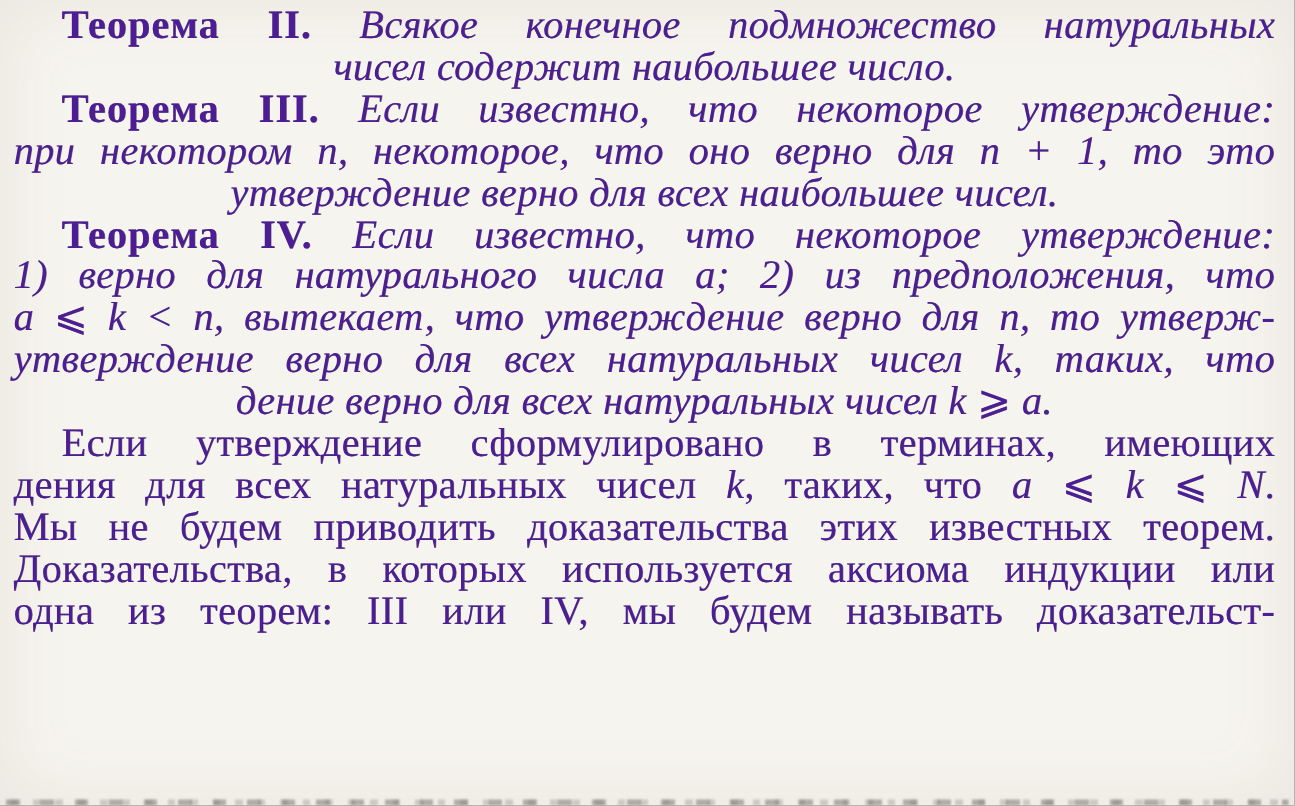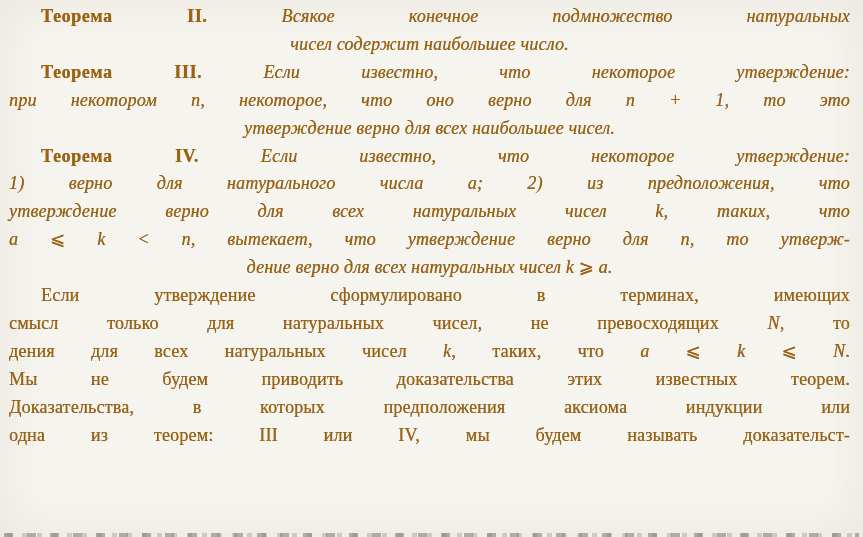--- a/index.html
+++ b/index.html
@@ -10,23 +10,23 @@
     background: #f6f4ee;
     overflow: hidden;
     box-shadow: inset 0 0 50px rgba(120,110,85,0.10);
   }
   .text-block {
     position: absolute;
     left: 9px;
     right: 13px;
     top: 3px;
     font-family: "Liberation Serif", "DejaVu Serif", "DejaVu Sans", serif;
-    font-size: 18px;
+    font-size: 27px;
     line-height: 27.9px;
-    color: #a16207;
+    color: #4c1d95;
     letter-spacing: 0.2px;
     text-shadow: 0.3px 0.2px 0 rgba(25,22,19,0.55);
   }
   .line { text-align: center; }
   .line.stretch { text-align: justify; text-align-last: justify; }
   .line.indent { text-indent: 32px; }
   .run.bold    { font-weight: bold; font-style: normal; letter-spacing: 0.6px; }
   .run.italic  { font-style: italic; }
   .run.regular { font-style: normal; }
   .run.math    { font-style: italic; }
@@ -45,24 +45,23 @@
 
 <div class="page">
   <div class="text-block">
       <div class="line stretch indent"><span class="run bold">Теорема II.</span><span class="run italic"> Всякое конечное подмножество натуральных</span></div>
       <div class="line"><span class="run italic">чисел содержит наибольшее число.</span></div>
       <div class="line stretch indent"><span class="run bold">Теорема III.</span><span class="run italic"> Если известно, что некоторое утверждение:</span></div>
       <div class="line stretch"><span class="run italic">при некотором n, некоторое, что оно верно для n + 1, то это</span></div>
       <div class="line"><span class="run italic">утверждение верно для всех наибольшее чисел.</span></div>
       <div class="line stretch indent"><span class="run bold">Теорема IV.</span><span class="run italic"> Если известно, что некоторое утверждение:</span></div>
       <div class="line stretch"><span class="run italic">1) верно для натурального числа a; 2) из предположения, что</span></div>
+      <div class="line stretch"><span class="run italic">a ⩽ k &lt; n, вытекает, что утверждение верно для n, то утверж-</span></div>
       <div class="line stretch"><span class="run italic">утверждение верно для всех натуральных чисел k, таких, что</span></div>
-      <div class="line stretch"><span class="run italic">a ⩽ k &lt; n, вытекает, что утверждение верно для n, то утверж-</span></div>
       <div class="line"><span class="run italic">дение верно для всех натуральных чисел k ⩾ a.</span></div>
       <div class="line stretch indent"><span class="run regular">Если утверждение сформулировано в терминах, имеющих</span></div>
-      <div class="line stretch"><span class="run regular">смысл только для натуральных чисел, не превосходящих </span><span class="run math">N</span><span class="run regular">, то</span></div>
       <div class="line stretch"><span class="run regular">дения для всех натуральных чисел </span><span class="run math">k</span><span class="run regular">, таких, что </span><span class="run math">a ⩽ k ⩽ N</span><span class="run regular">.</span></div>
       <div class="line stretch"><span class="run regular">Мы не будем приводить доказательства этих известных теорем.</span></div>
-      <div class="line stretch"><span class="run regular">Доказательства, в которых предположения аксиома индукции или</span></div>
+      <div class="line stretch"><span class="run regular">Доказательства, в которых используется аксиома индукции или</span></div>
       <div class="line stretch"><span class="run regular">одна из теорем: III или IV, мы будем называть доказательст-</span></div>
     </div>
   <div class="bottom-artifact"></div>
 </div>
 
 </body></html>

